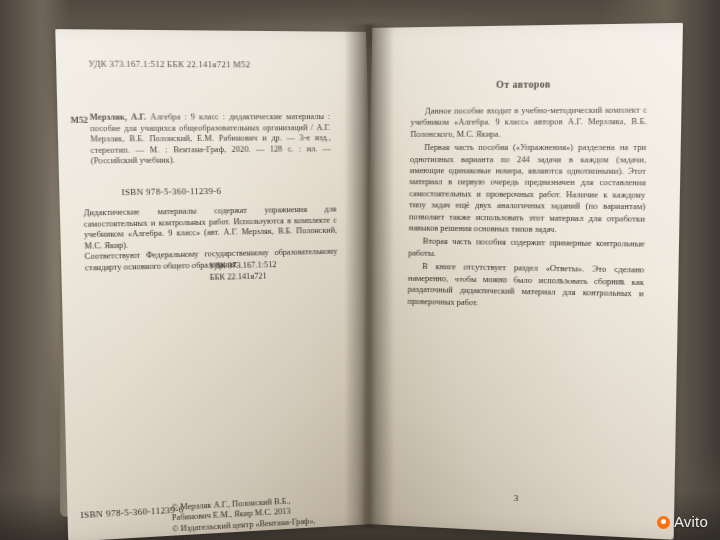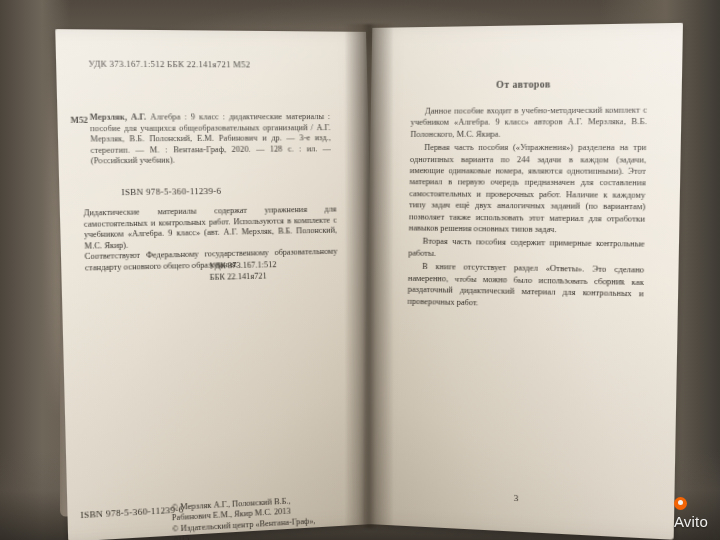--- a/index.html
+++ b/index.html
@@ -232,24 +232,23 @@
     background: linear-gradient(200deg, rgba(255,255,255,0.32) 0%, rgba(255,255,255,0.04) 42%, rgba(120,105,85,0.12) 78%, rgba(90,78,60,0.22) 100%);
     pointer-events: none;
   }
 
   
   .watermark {
     position: absolute;
     right: 12px;
     bottom: 10px;
     display: flex;
-    align-items: flex-start;
+    align-items: center;
     gap: 4px;
     opacity: 0.92;
-    flex-direction: column;
   }
   .wm-text {
     color: #ffffff;
     font-family: "Liberation Sans", sans-serif;
     font-size: 15px;
     letter-spacing: 0.2px;
     text-shadow: 0 1px 2px rgba(0,0,0,0.6);
   }
   .wm-dot {
     display: inline-block;

